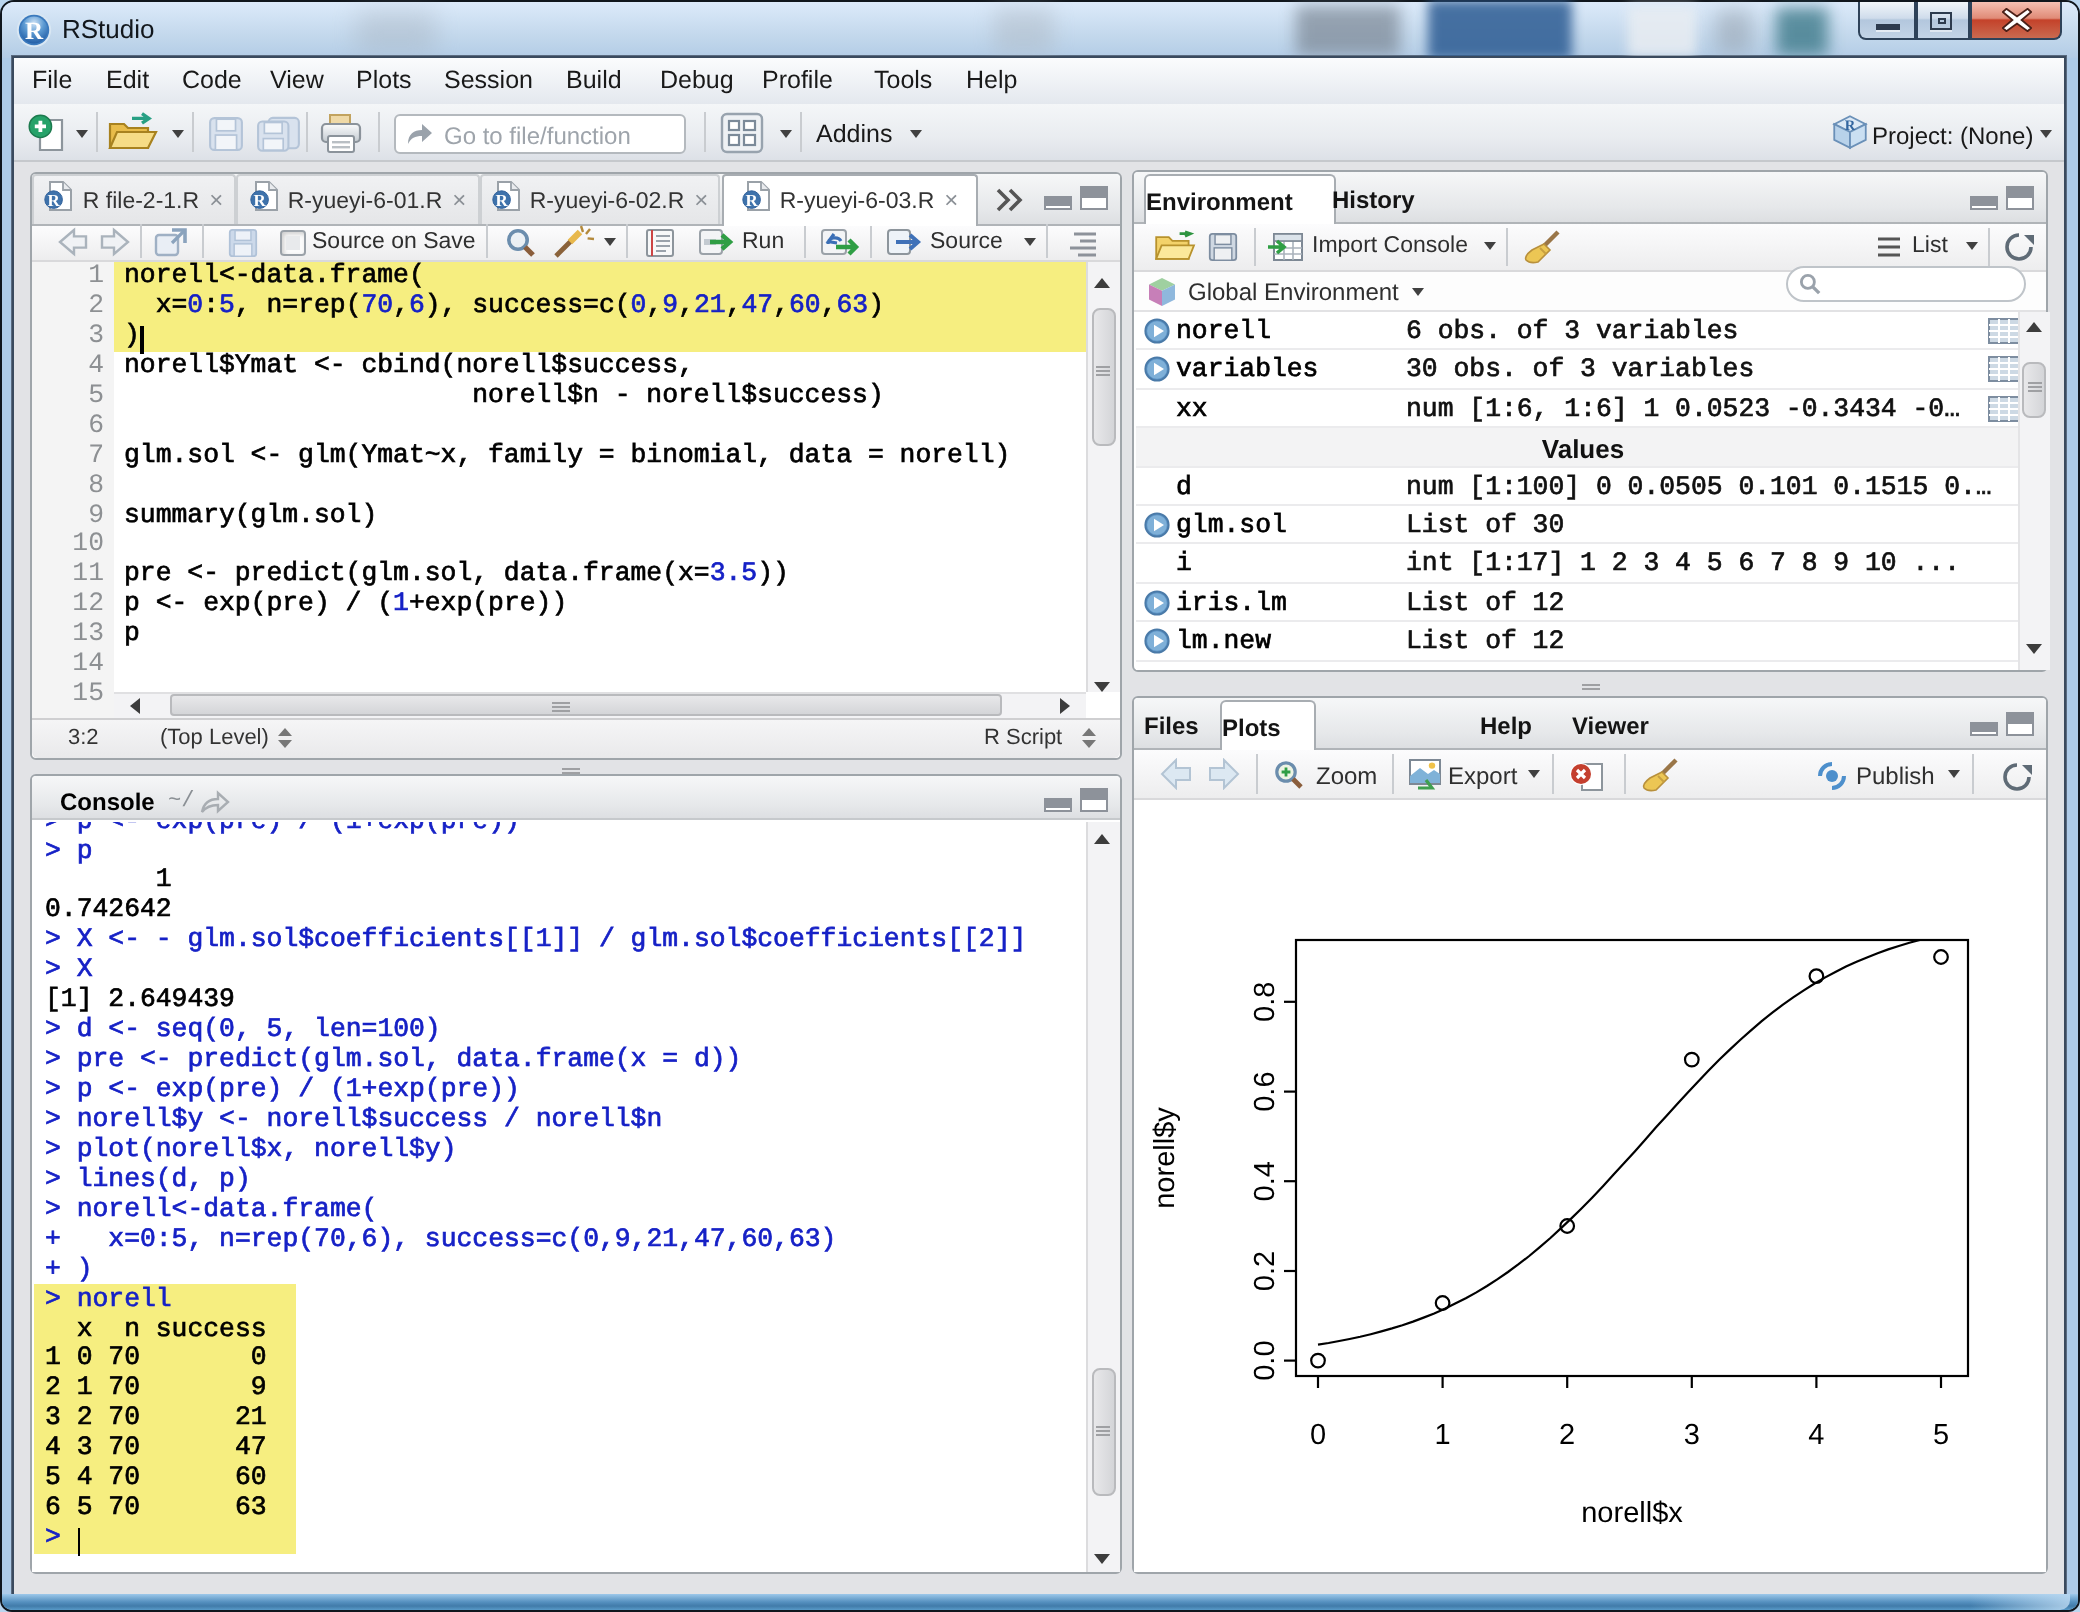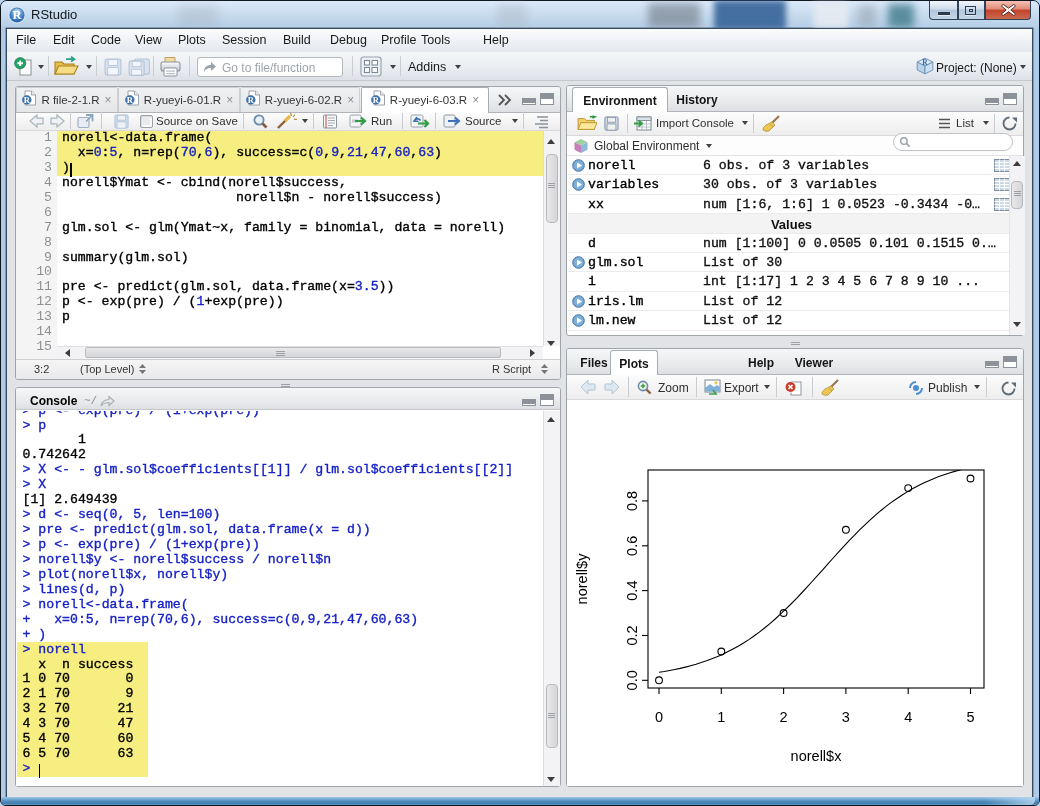--- a/index.html
+++ b/index.html
@@ -21,21 +21,21 @@
   .mi { position:absolute; top:33px; font-size:12.5px; color:#191919; }
   
   #toolbar { left:7px; top:52px; width:1025px; height:29px;
              background:linear-gradient(#f4f6f8,#e9ecf0 60%,#dde1e7); border-bottom:1px solid #c5c8cc; }
   .tsep { position:absolute; top:4px; width:1px; height:20px; background:#c9ccd0; }
   .caret { display:inline-block; width:0; height:0; border-left:3.5px solid transparent; border-right:3.5px solid transparent; border-top:4px solid #404040; }
   
   .pane { background:#fff; border:1px solid #9fa5aa; border-radius:3px; }
   .tabbar { position:absolute; left:0; top:0; right:0; height:26px; border-radius:2px 2px 0 0;
             background:linear-gradient(#f6f7f8,#e6e8ea 70%,#dddfe2); border-bottom:1px solid #b0b4b8; }
-  .ptab { position:absolute; top:0; height:26px; font-size:12px; font-weight:bold; color:#141414; text-align:center; line-height:26px; }
+  .ptab { position:absolute; top:0; height:26px; font-size:12px; font-weight:bold; color:#141414; line-height:26px; }
   .ptab.on { background:#fff; border:1px solid #a8adb2; border-bottom:none; border-radius:3px 3px 0 0; height:27px; }
   .pmin { position:absolute; top:8px; width:14px; height:7px; border:1px solid #8d929a; background:#fff; }
   .pmin::after { content:""; position:absolute; left:-1px; right:-1px; top:-1px; height:3px; background:#8d929a; border:1px solid #8d929a; }
   .pmax { position:absolute; top:4px; width:14px; height:12px; border:1px solid #8d929a; background:#fff; }
   .pmax::after { content:""; position:absolute; left:-1px; right:-1px; top:-1px; height:3.5px; background:#8d929a; border:1px solid #8d929a; }
   .toolrow { position:absolute; left:0; right:0; background:linear-gradient(#fcfcfd,#ededee); border-bottom:1px solid #d9d9db; }
   .stab { top:87px; height:25px; font-size:11.5px; color:#333; text-align:center; line-height:25px;
           background:linear-gradient(#f0f1f3,#e5e6e8); border:1px solid #cdd0d3; border-bottom:none; border-radius:2px 2px 0 0; white-space:nowrap; }
   .stab.on { background:#fff; border-color:#a8adb2; height:26px; z-index:3; }
   .stab .ric { vertical-align:-2px; margin-right:4px; }
@@ -108,21 +108,21 @@
 <div id="menubar" class="abs"></div>
 <div class="mi abs" style="left:16px">File</div>
 <div class="mi abs" style="left:53px">Edit</div>
 <div class="mi abs" style="left:91px">Code</div>
 <div class="mi abs" style="left:135px">View</div>
 <div class="mi abs" style="left:178px">Plots</div>
 <div class="mi abs" style="left:222px">Session</div>
 <div class="mi abs" style="left:283px">Build</div>
 <div class="mi abs" style="left:330px">Debug</div>
 <div class="mi abs" style="left:381px">Profile</div>
-<div class="mi abs" style="left:421px">Tools</div>
+<div class="mi abs" style="left:437px">Tools</div>
 <div class="mi abs" style="left:483px">Help</div>
 
 <div id="toolbar" class="abs"></div>
 
 <svg class="abs" style="left:14px;top:56px" width="22" height="22" viewBox="0 0 22 22">
   <path d="M7,4 L17,4 L17,19 L6,19 L6,9" fill="#fff" stroke="#8d959c" stroke-width="1.1"></path>
   <circle cx="6.2" cy="7.2" r="5.6" fill="#26a269" stroke="#1c7a4e" stroke-width="0.7"></circle>
   <path d="M6.2,4.4 L6.2,10 M3.4,7.2 L9,7.2" stroke="#fff" stroke-width="1.9"></path>
 </svg>
 <span class="abs caret" style="left:38px;top:65px"></span>

